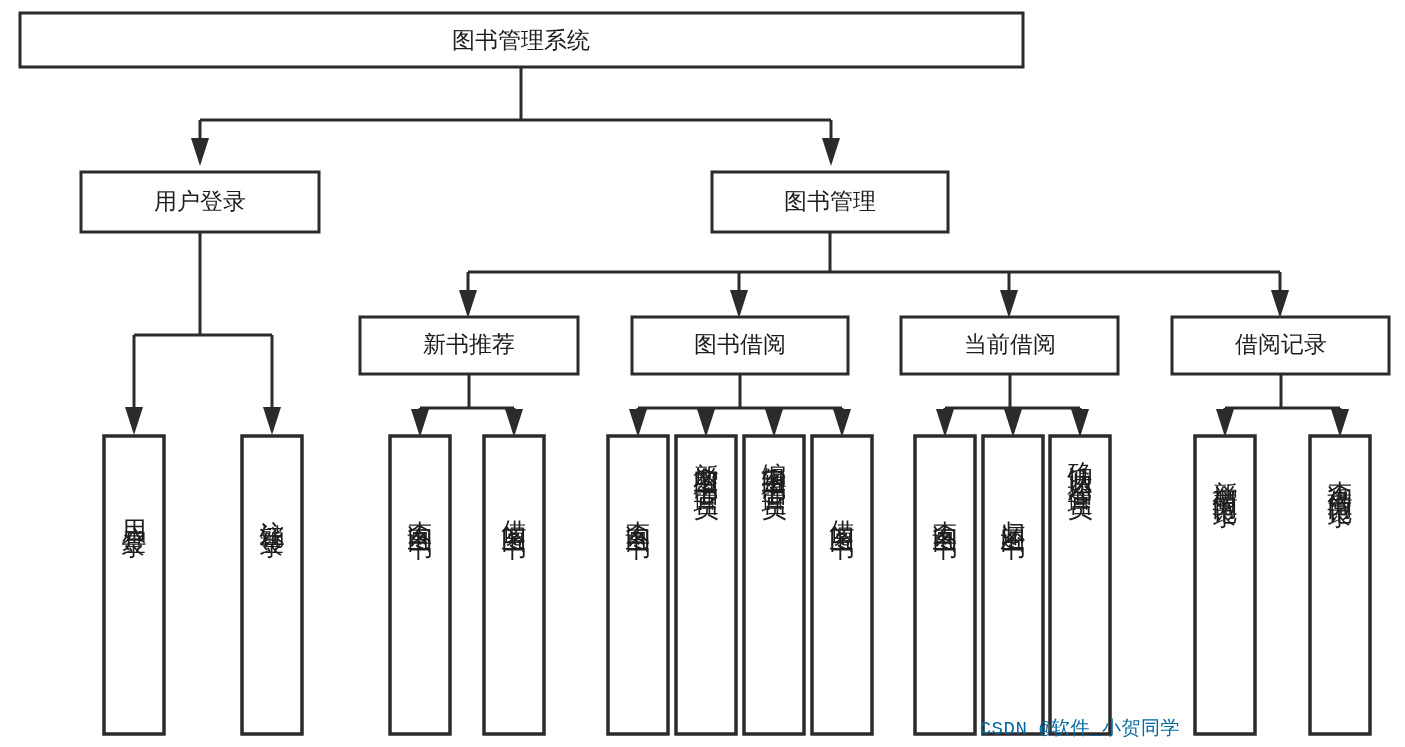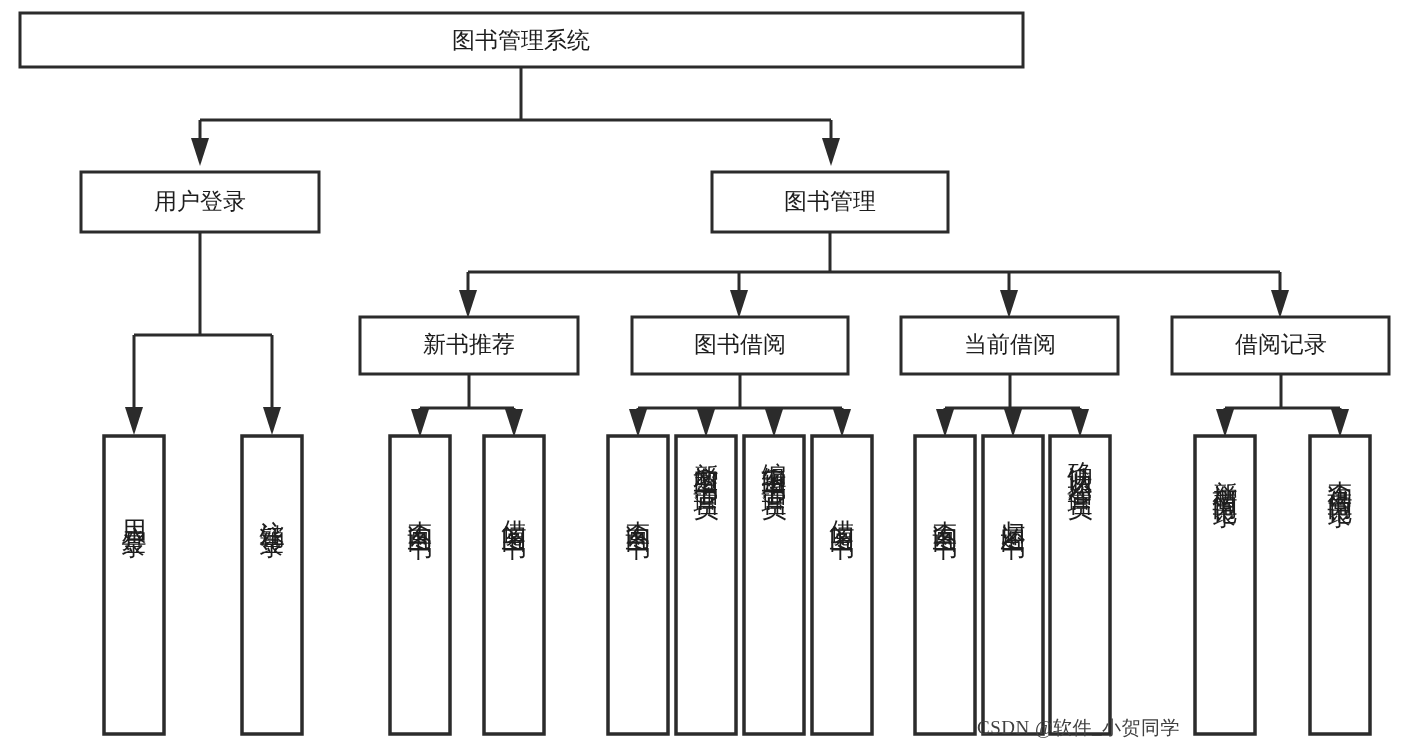--- a/index.html
+++ b/index.html
@@ -66,23 +66,23 @@
     font-size: 25px;
     line-height: 1;
     letter-spacing: 5px;
     color: #1d1d1d;
     white-space: nowrap;
   }
   .watermark {
     position: absolute;
     right: 8px;
     bottom: 6px;
-    font-family: Liberation Serif, serif;
+    font-family: Liberation Mono, monospace;
     font-size: 19px;
-    color: #404040;
+    color: #0369a1;
     letter-spacing: 0.5px;
     white-space: nowrap;
   }
 </style>
 </head>
 <body>
 
 <div id="diagram-root">
 
   <svg id="tree-svg" viewBox="0 0 1405 747">

